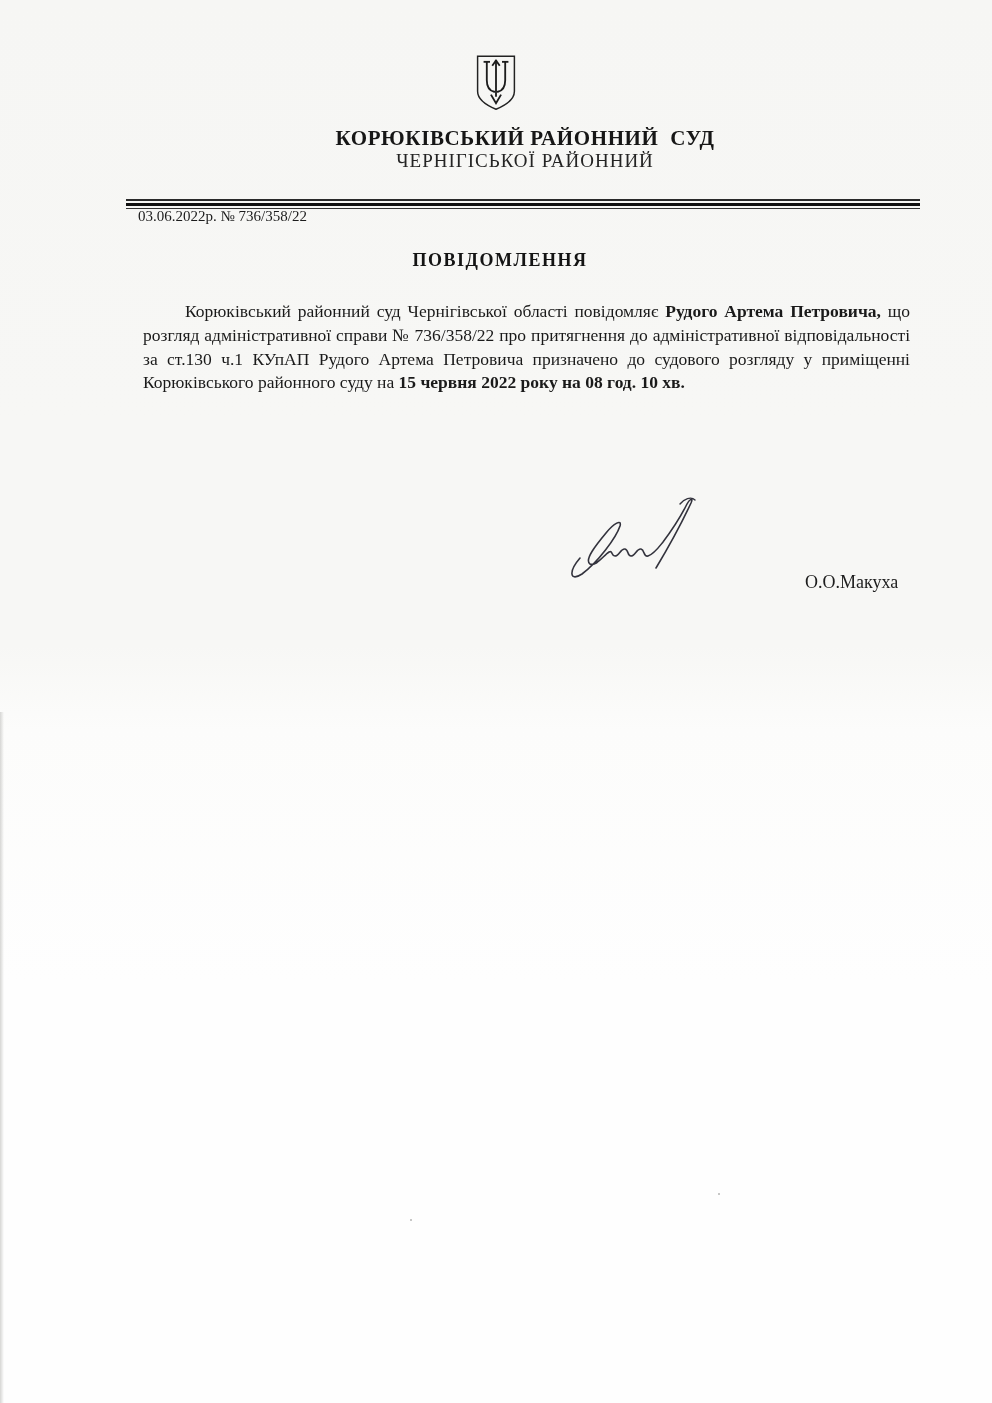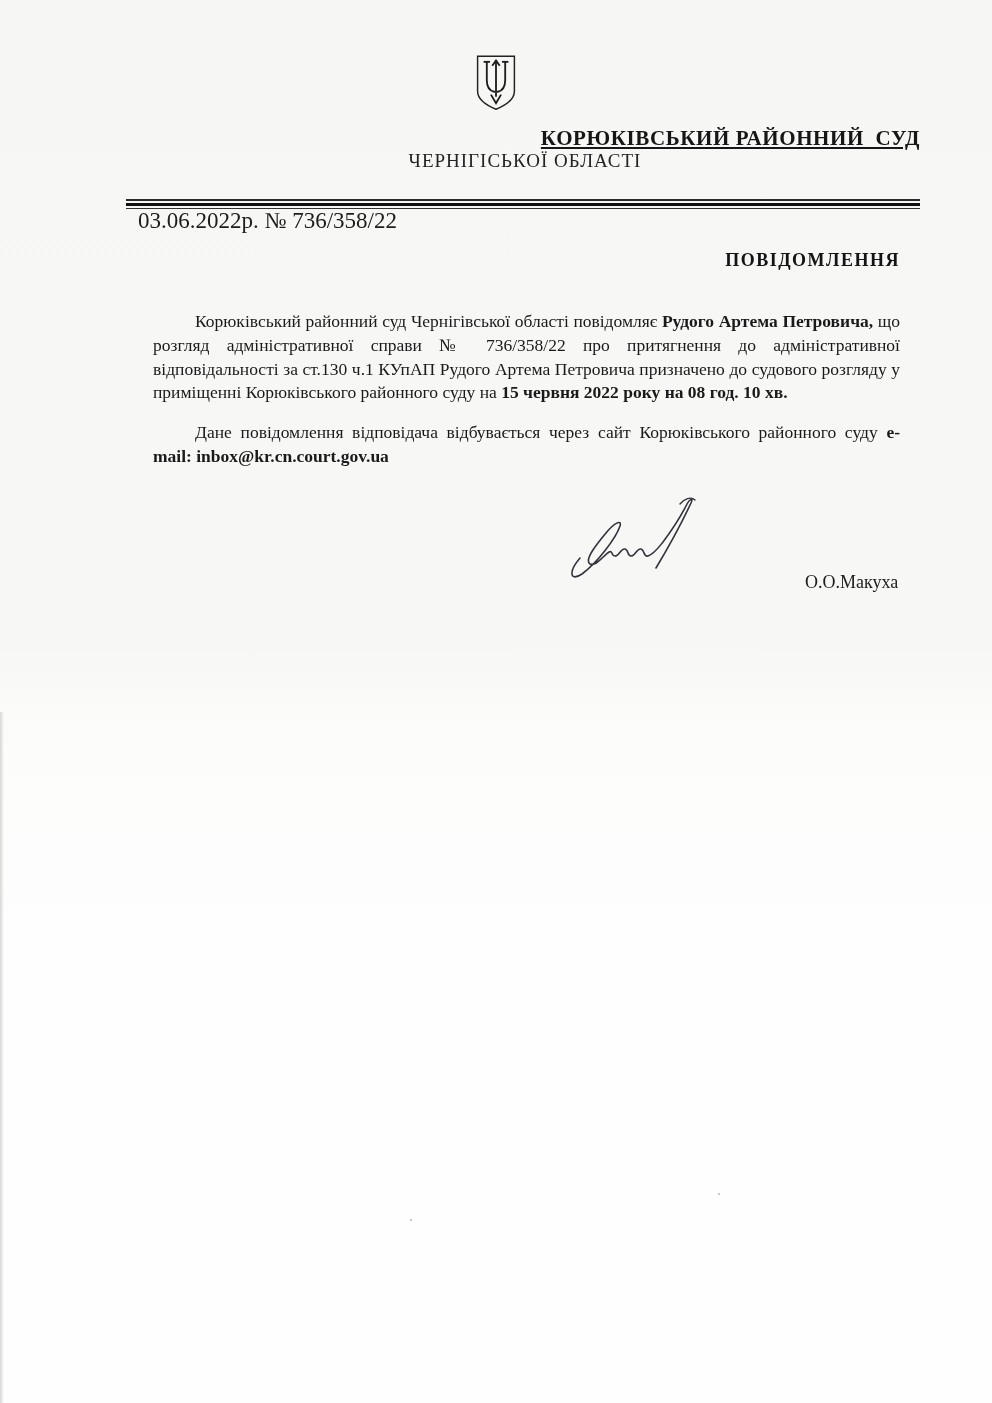--- a/index.html
+++ b/index.html
@@ -28,27 +28,26 @@
     left: 473px;
     top: 54px;
     width: 46px;
     height: 58px;
   }
   .court-name {
     position: absolute;
     left: 130px;
     top: 126px;
     width: 790px;
-    text-align: right;
+    text-align: center;
     font-size: 21px;
     font-weight: bold;
     letter-spacing: 0.6px;
     white-space: pre; 
     color: #161616;
-    text-decoration: underline;
   }
   .region {
     position: absolute;
     left: 130px;
     top: 150px;
     width: 790px;
     text-align: center;
     font-size: 19px;
     letter-spacing: 1px;
     color: #242424;
@@ -72,47 +71,47 @@
     width: 794px;
   }
   .rule .r-thin-top  { height: 1.5px; background: #2a2a2a; margin-bottom: 2.5px; }
   .rule .r-thick     { height: 3px;   background: #111111; margin-bottom: 2px; }
   .rule .r-thin-bot  { height: 1.2px; background: #333333; }
 
   .ref {
     position: absolute;
     left: 138px;
     top: 208px;
-    font-size: 23px;
+    font-size: 15px;
     color: #1c1c1c;
   }
 
   
   .doc-title {
     position: absolute;
     left: 100px;
     top: 250px;
     width: 800px;
-    text-align: right;
+    text-align: center;
     font-size: 18px;
     font-weight: bold;
     letter-spacing: 1.5px;
     color: #141414;
   }
   .body-text {
     position: absolute;
     left: 137px;
     top: 294px;
     width: 779px;
     font-size: 17.5px;
     line-height: 23.8px;
     color: #1a1a1a;
   }
   .body-text p {
-    margin: 16px;
+    margin: 6px;
     text-indent: 42px;
     text-align: justify;
   }
   .b { font-weight: bold; }
 
   
   .sig-role {
     position: absolute;
     left: 138px;
     top: 550px;
@@ -167,36 +166,35 @@
       <path d="M25 6.5 L21.5 11.5 M25 6.5 L28.5 11.5"></path>
       <path d="M15 8 V28 C15 36 18.5 39.5 23 40.5"></path>
       <path d="M35 8 V28 C35 36 31.5 39.5 27 40.5"></path>
       <path d="M12.5 8 H17.5"></path>
       <path d="M32.5 8 H37.5"></path>
       <path d="M20 44.5 L25 53 L30 44.5"></path>
     </g>
   </svg>
 
   <div class="court-name">КОРЮКІВСЬКИЙ РАЙОННИЙ  СУД</div>
-  <div class="region">ЧЕРНІГІСЬКОЇ ОБЛАСТІ</div>
+  <div class="region">ЧЕРНІГІСЬКОЇ РАЙОННИЙ</div>
 
 
   <div class="rule">
     <div class="r-thin-top"></div>
     <div class="r-thick"></div>
     <div class="r-thin-bot"></div>
   </div>
 
   <div class="ref">03.06.2022р. № 736/358/22</div>
 
   <div class="doc-title">ПОВІДОМЛЕННЯ</div>
 
   <div class="body-text">
     <p><span>Корюківський районний суд Чернігівської області повідомляє </span><span class="b">Рудого Артема Петровича,</span><span> що розгляд адміністративної справи № 736/358/22 про притягнення до адміністративної відповідальності за ст.130 ч.1 КУпАП Рудого Артема Петровича призначено до судового розгляду у приміщенні Корюківського районного суду на </span><span class="b">15 червня 2022 року на 08 год. 10 хв.</span></p>
-    <p><span>Дане повідомлення відповідача відбувається через сайт Корюківського районного суду </span><span class="b">e-mail: inbox@kr.cn.court.gov.ua</span></p>
   </div>
 
   <div class="sig-role">
   </div>
 
   <svg class="signature" viewBox="0 0 152 100" fill="none" xmlns="http://www.w3.org/2000/svg">
     <path d="M22 68 C10 82 12 92 24 84 C40 72 58 48 62 36 C64 29 56 33 48 43
              C38 55 26 70 32 74 C38 77 46 65 51 62 C55 60 53 66 57 66
              C61 66 63 58 67 59 C71 60 69 66 73 66 C77 66 79 58 83 59
              C87 60 85 67 90 66 C96 64 101 57 105 52 C114 40 124 24 129 14

